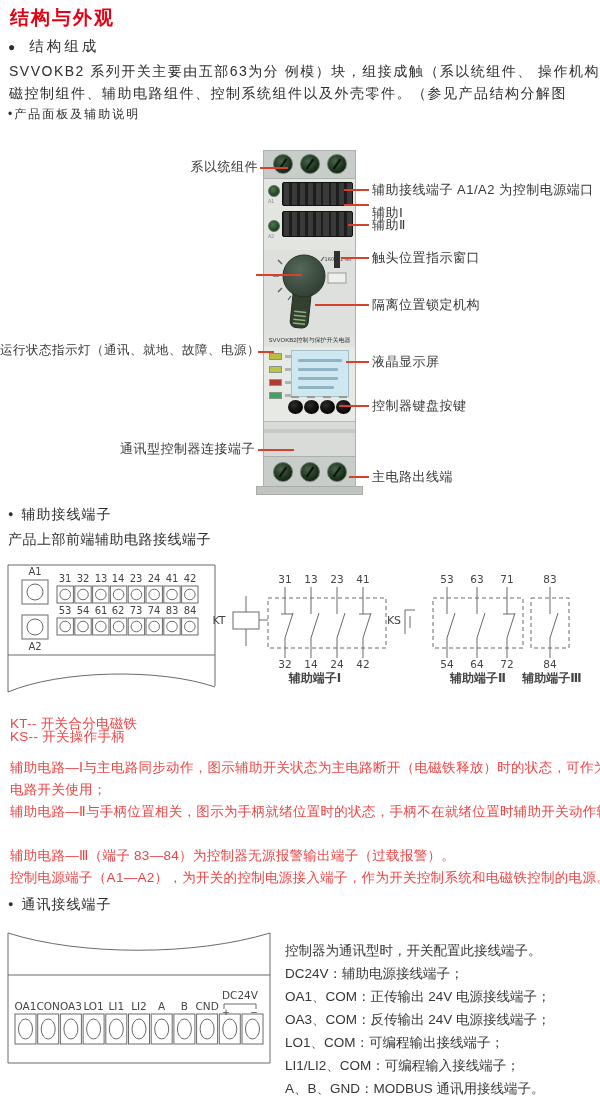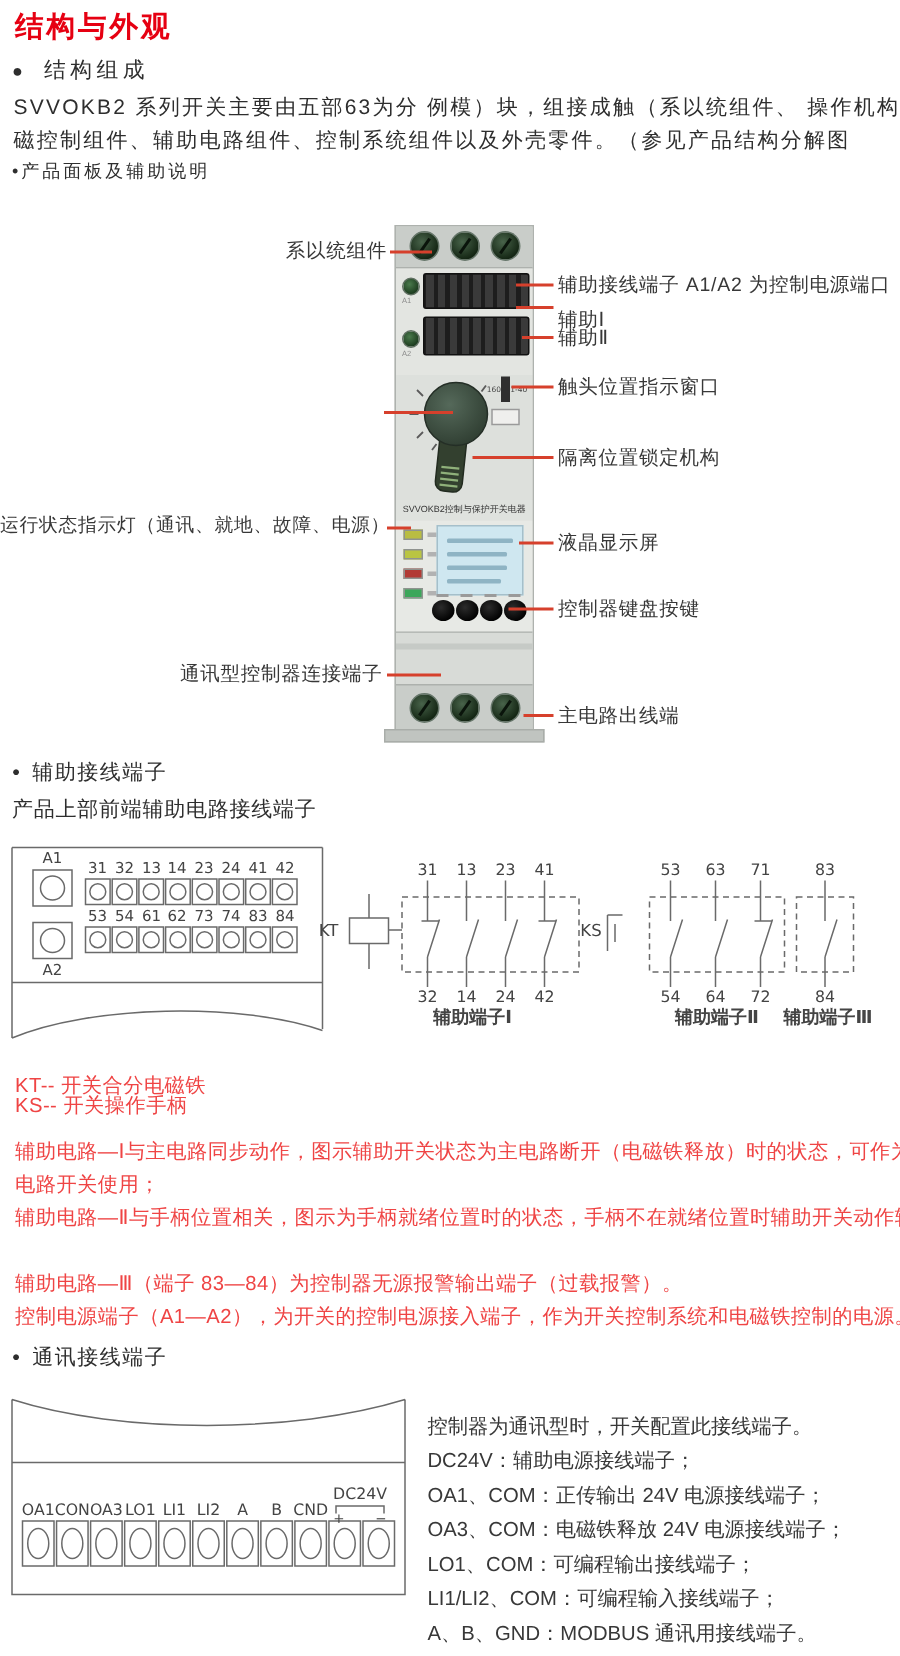--- a/index.html
+++ b/index.html
@@ -309,18 +309,18 @@
     <text x="184.4" y="85" font-size="10.5" text-anchor="middle">B</text>
     <text x="207.1" y="85" font-size="10.5" text-anchor="middle">CND</text>
     <text x="240" y="74" font-size="10.5" text-anchor="middle">DC24V</text>
     <text x="226" y="90" font-size="9" text-anchor="middle">+</text>
     <text x="254" y="90" font-size="9" text-anchor="middle">−</text>
   </svg>
 
   <div class="cnote" style="top:927px;">控制器为通讯型时，开关配置此接线端子。</div>
   <div class="cnote" style="top:950px;">DC24V：辅助电源接线端子；</div>
   <div class="cnote" style="top:973px;">OA1、COM：正传输出 24V 电源接线端子；</div>
-  <div class="cnote" style="top:996px;">OA3、COM：电磁铁释放 24V 电源接线端子；</div>
+  <div class="cnote" style="top:996px;">OA3、COM：反传输出 24V 电源接线端子；</div>
   <div class="cnote" style="top:1019px;">LO1、COM：可编程输出接线端子；</div>
   <div class="cnote" style="top:1042px;">LI1/LI2、COM：可编程输入接线端子；</div>
   <div class="cnote" style="top:1065px;">A、B、GND：MODBUS 通讯用接线端子。</div>
 
 </div>
 
 </body></html>

